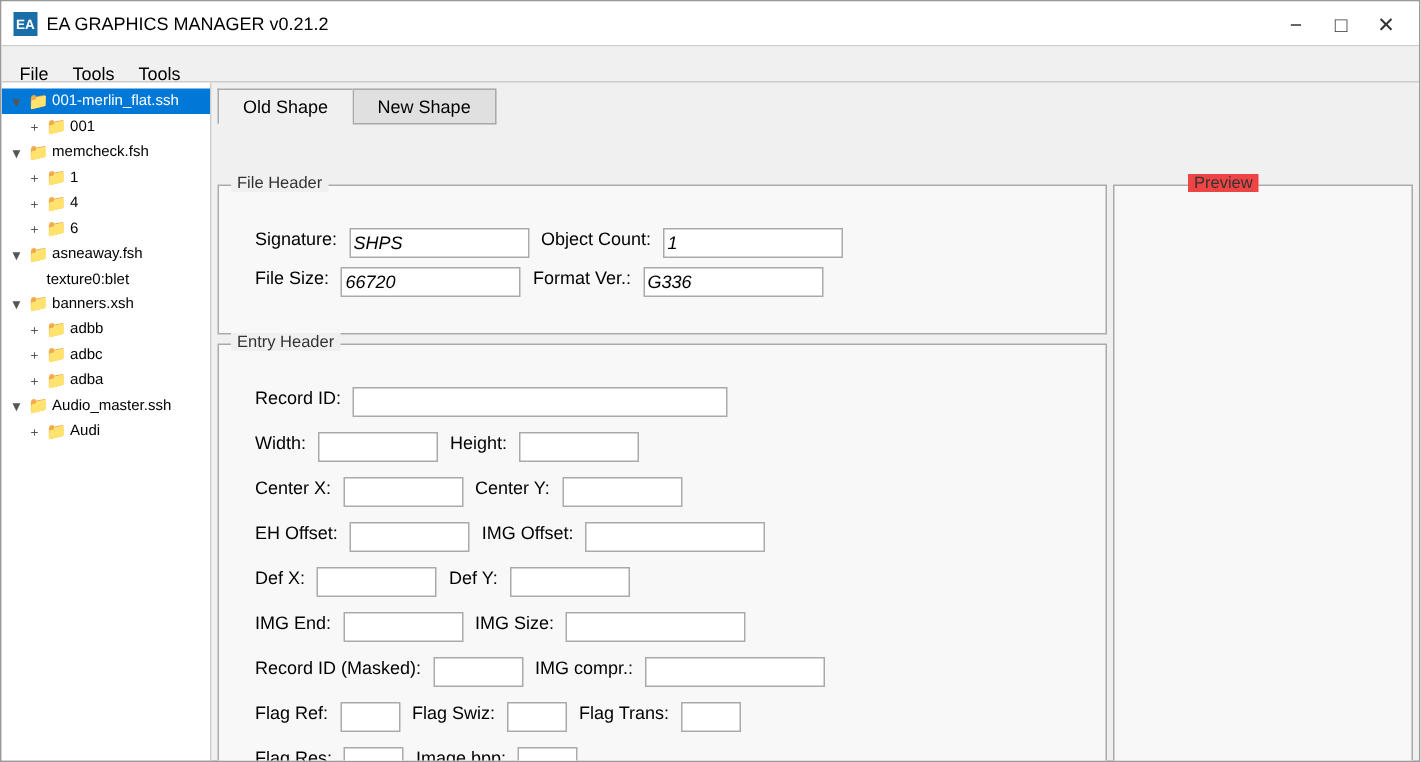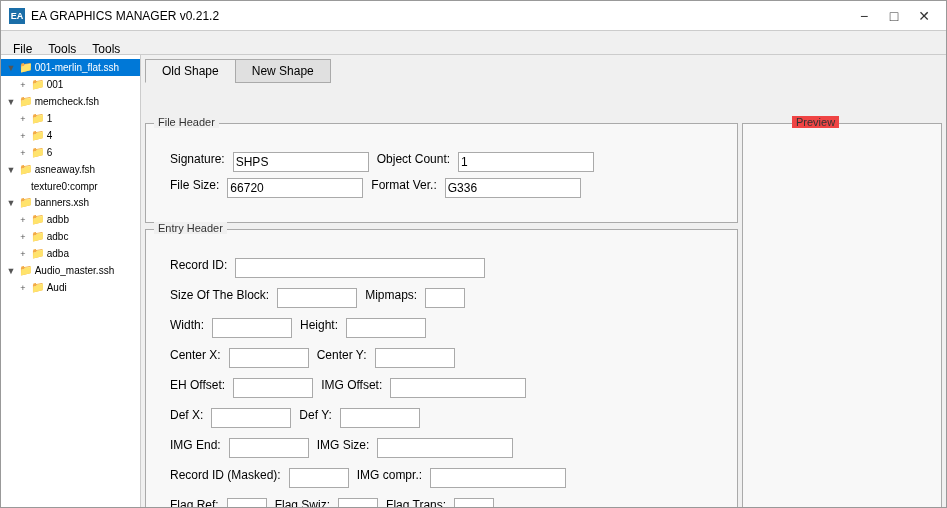--- a/index.html
+++ b/index.html
@@ -177,21 +177,21 @@
     }
     .form-input {
       height: 20px;
       border: 1px solid #aaa;
       background: white;
       font-size: 12px;
       padding: 0 2px;
     }
     .input-sm { width: 60px; }
     .input-md { width: 80px; }
-    .input-lg { width: 136px; }
+    .input-lg { width: 120px; font-style: italic; }
     .input-xs { width: 40px; }
     .preview-panel {
       width: 200px;
       border: 1px solid #aaa;
       background: #f8f8f8;
       position: relative;
     }
     .preview-title {
       position: absolute;
       top: -8px;
@@ -269,21 +269,21 @@
         <span class="tree-label">6</span>
       </div>
 
       <div class="tree-item">
         <span class="tree-expand">▼</span>
         <span class="tree-icon">📁</span>
         <span class="tree-label">asneaway.fsh</span>
       </div>
       <div class="tree-item indent1">
         <span class="tree-expand" style="width:12px;display:inline-block;"></span>
-        <span class="tree-label">texture0:compr</span>
+        <span class="tree-label">texture0:blet</span>
       </div>
 
       <div class="tree-item">
         <span class="tree-expand">▼</span>
         <span class="tree-icon">📁</span>
         <span class="tree-label">banners.xsh</span>
       </div>
       <div class="tree-item indent1">
         <span class="tree-expand">+</span>
         <span class="tree-icon">📁</span>
@@ -343,26 +343,20 @@
 
           <div class="group-box" style="flex:1;">
             <span class="group-box-title">Entry Header</span>
             <div class="entry-form" style="margin-top:4px;">
 
               <div class="form-row">
                 <span class="form-label">Record ID:</span>
                 <input class="form-input" style="width: 250px;" type="text" value="">
               </div>
 
-              <div class="form-row">
-                <span class="form-label">Size Of The Block:</span>
-                <input class="form-input input-md" type="text" value="" style="">
-                <span class="form-label">Mipmaps:</span>
-                <input class="form-input input-xs" type="text" value="" style="">
-              </div>
 
               <div class="form-row">
                 <span class="form-label">Width:</span>
                 <input class="form-input input-md" type="text" value="" style="">
                 <span class="form-label">Height:</span>
                 <input class="form-input input-md" type="text" value="" style="">
               </div>
 
               <div class="form-row">
                 <span class="form-label">Center X:</span>

